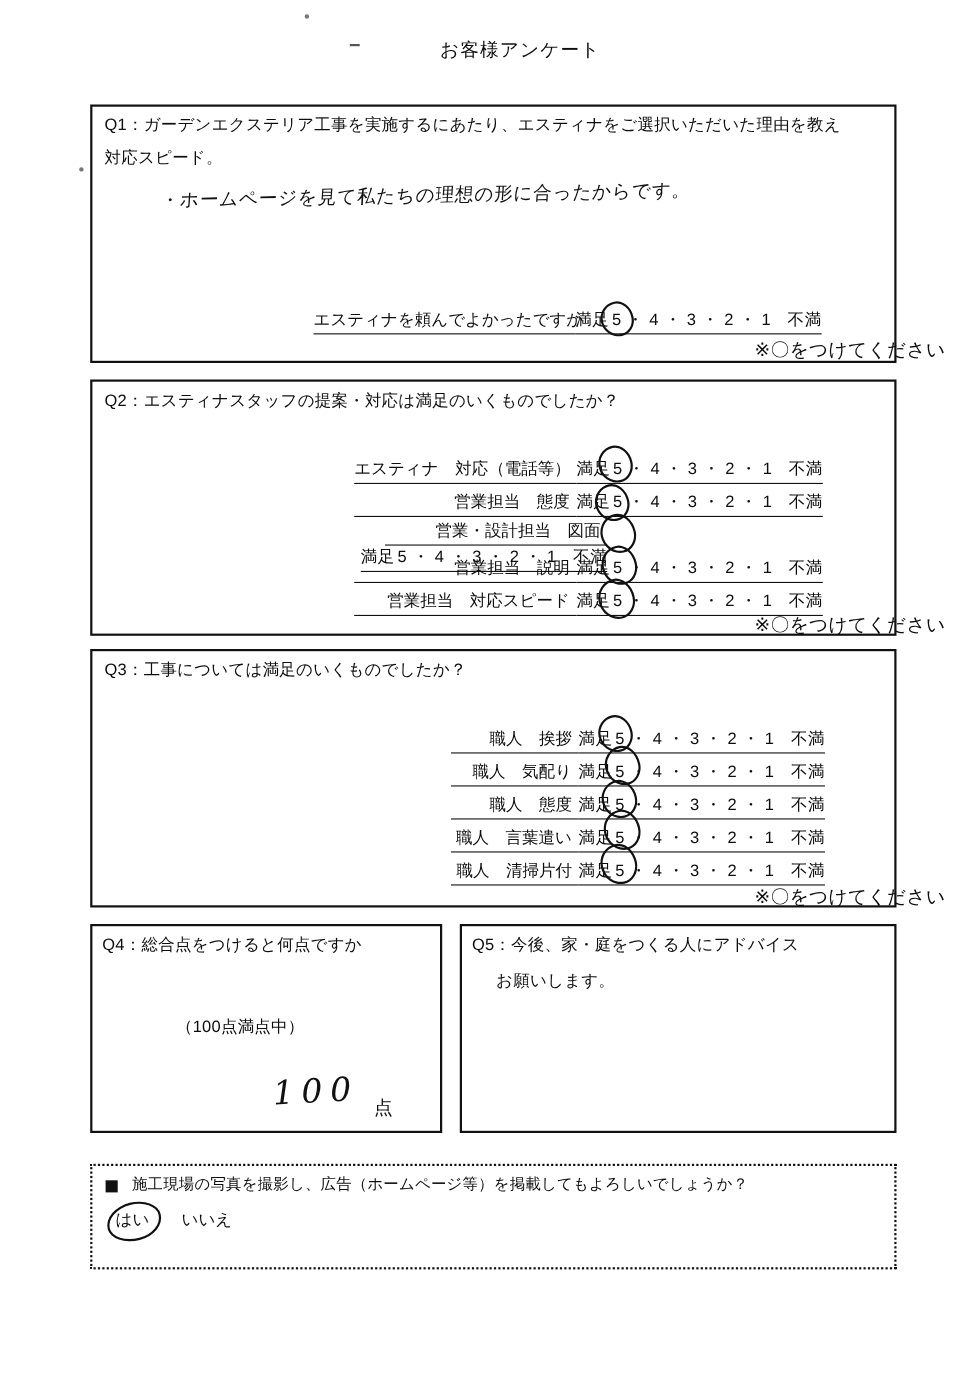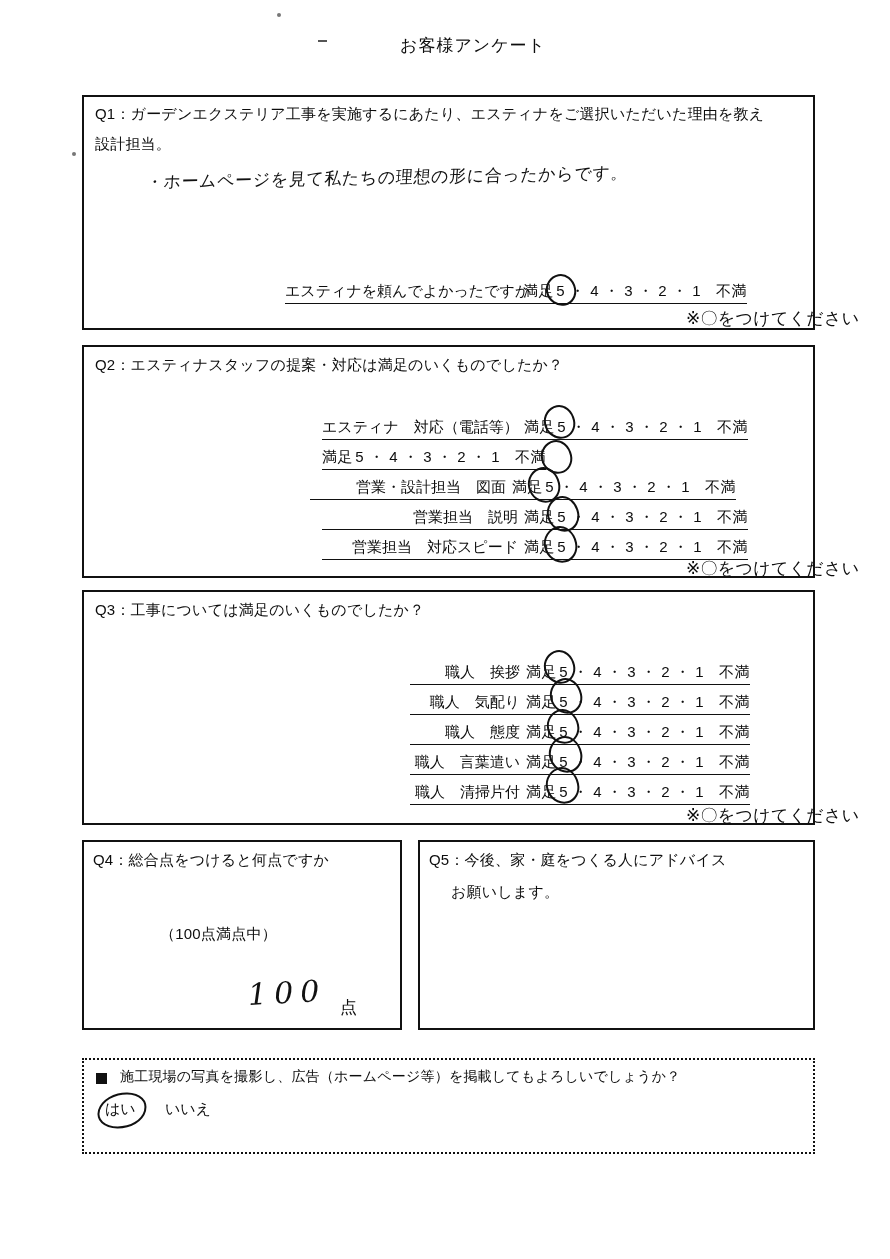--- a/index.html
+++ b/index.html
@@ -173,21 +173,21 @@
 
 <div class="page-title">お客様アンケート</div>
 <div class="title-speck"></div>
 <div class="speck" style="top:13px;left:277px;width:4px;height:4px;"></div>
 <div class="speck" style="top:152px;left:72px;width:4px;height:4px;"></div>
 <div class="speck" style="top:795px;left:96px;width:4px;height:4px;"></div>
 <div class="speck" style="top:926px;left:505px;width:4px;height:4px;"></div>
 
 <div class="qbox" style="left:82px; top:95px; width:733px; height:235px;"></div>
 <div class="qhead" style="left:95px; top:101px;">Q1：ガーデンエクステリア工事を実施するにあたり、エスティナをご選択いただいた理由を教え</div>
-<div class="qhead" style="left:95px; top:131px;">設計担当。</div>
+<div class="qhead" style="left:95px; top:131px;">対応スピード。</div>
 <div class="hand hand-q1" style="left:146px; top:166px;">・ホームページを見て私たちの理想の形に合ったからです。</div>
 
 <div class="rating-row" style="left:285px; top:278px;align-items:center;">
   <span class="rating-label" style="width:232px;">エスティナを頼んでよかったですか</span>
   <span class="rating-scale">
     <span class="sat-word">満足</span>
     <span class="num">5</span>
     <span class="dot-sep">・</span>
     <span class="num">4</span>
     <span class="dot-sep">・</span>
@@ -217,37 +217,38 @@
     <span class="dot-sep">・</span>
     <span class="num">2</span>
     <span class="dot-sep">・</span>
     <span class="num">1</span>
     <span class="unsat-word">不満</span>
   </span>
   <span class="hand-circle" style="left:222px; top:-7px; width:27px; height:30px;"></span>
 </div>
 
 <div class="rating-row" style="left:322px; top:442px;">
+  <span class="rating-label" style="width:196px;">営業担当　態度</span>
   <span class="rating-scale">
     <span class="sat-word">満足</span>
     <span class="num">5</span>
     <span class="dot-sep">・</span>
     <span class="num">4</span>
     <span class="dot-sep">・</span>
     <span class="num">3</span>
     <span class="dot-sep">・</span>
     <span class="num">2</span>
     <span class="dot-sep">・</span>
     <span class="num">1</span>
     <span class="unsat-word">不満</span>
   </span>
   <span class="hand-circle" style="left:219px; top:-2px; width:27px; height:30px;"></span>
 </div>
 
-<div class="rating-row" style="left:310px; top:472px;">
+<div class="rating-row" style="left:328px; top:472px;flex-direction:column;">
   <span class="rating-label" style="width:196px;">営業・設計担当　図面</span>
   <span class="rating-scale">
     <span class="sat-word">満足</span>
     <span class="num">5</span>
     <span class="dot-sep">・</span>
     <span class="num">4</span>
     <span class="dot-sep">・</span>
     <span class="num">3</span>
     <span class="dot-sep">・</span>
     <span class="num">2</span>

